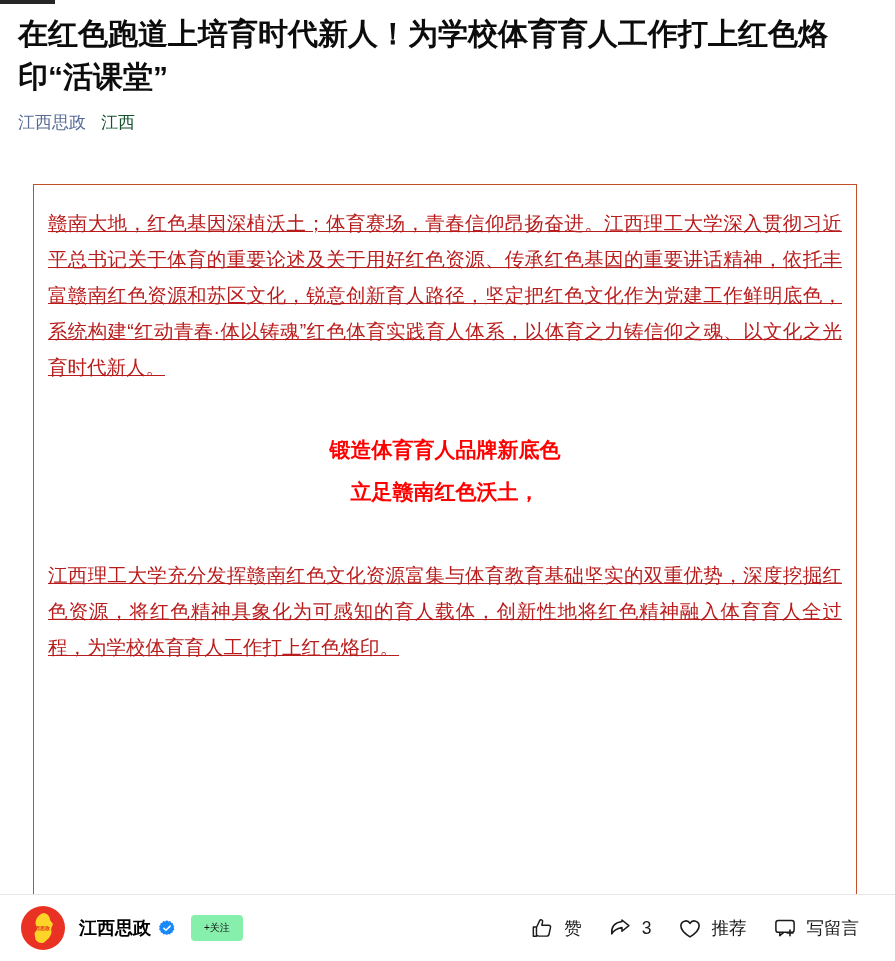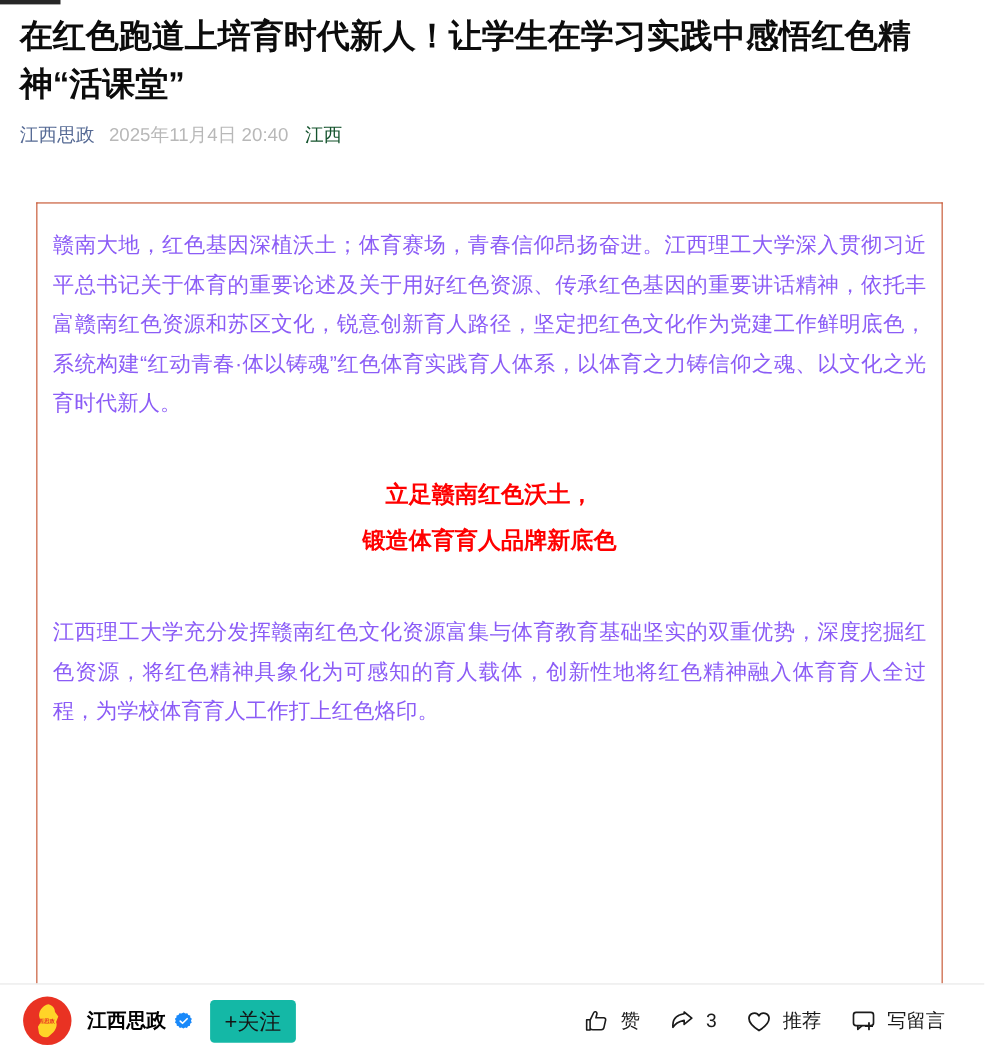--- a/index.html
+++ b/index.html
@@ -48,22 +48,23 @@
     border: 1px solid #c44e28;
     border-bottom: none;
     padding: 20px 14px 0 14px;
     height: 810px;
     overflow: hidden;
   }
   .body-para {
     margin: 0 0 44px 0;
     font-size: 19.5px;
     line-height: 36px;
-    color: #8b5cf6;
+    color: #b91c1c;
     text-align: justify;
+    text-decoration: underline;
   }
   .body-para.tight { margin-bottom: 20px; }
   .red-heading {
     margin: 0 0 44px 0;
     text-align: center;
     font-weight: 700;
     font-size: 21px;
     line-height: 42px;
     color: #ff0000;
   }
@@ -101,25 +102,25 @@
   .account-name {
     margin-left: 14px;
     font-size: 18px;
     font-weight: 700;
     color: #000;
     cursor: pointer;
   }
   .verified-badge { margin-left: 7px; display: inline-flex; }
   .follow-btn {
     margin-left: 15px;
-    background: #14b8a6;
+    background: #86efac;
     border: none;
     border-radius: 4px;
     padding: 6px 13px;
-    font-size: 20px;
+    font-size: 10px;
     color: #151515;
     font-family: inherit;
     cursor: pointer;
   }
   .actions {
     margin-left: auto;
     display: flex;
     align-items: center;
     gap: 25px;
   }
@@ -131,33 +132,32 @@
     font-size: 17.5px;
     color: #1b1b1b;
   }
   .action-item svg { display: block; }
 </style>
 </head>
 <body>
 
 <div class="top-strip"></div>
 
-<h1 class="article-title">在红色跑道上培育时代新人！让学生在学习实践中感悟红色精神“活课堂”</h1>
+<h1 class="article-title">在红色跑道上培育时代新人！为学校体育育人工作打上红色烙印“活课堂”</h1>
 
 <div class="meta-row">
   <span class="meta-source">江西思政</span>
-  <span class="meta-date">2025年11月4日 20:40</span>
   <span class="meta-location">江西</span>
 </div>
 
 <div class="content-box">
   <p class="body-para">赣南大地，红色基因深植沃土；体育赛场，青春信仰昂扬奋进。江西理工大学深入贯彻习近平总书记关于体育的重要论述及关于用好红色资源、传承红色基因的重要讲话精神，依托丰富赣南红色资源和苏区文化，锐意创新育人路径，坚定把红色文化作为党建工作鲜明底色，系统构建“红动青春·体以铸魂”红色体育实践育人体系，以体育之力铸信仰之魂、以文化之光育时代新人。</p>
   <div class="red-heading">
+    <div>锻造体育育人品牌新底色</div>
     <div>立足赣南红色沃土，</div>
-    <div>锻造体育育人品牌新底色</div>
   </div>
   <p class="body-para tight">江西理工大学充分发挥赣南红色文化资源富集与体育教育基础坚实的双重优势，深度挖掘红色资源，将红色精神具象化为可感知的育人载体，创新性地将红色精神融入体育育人全过程，为学校体育育人工作打上红色烙印。</p>
 </div>
 
 <div class="footer-bar">
   <div class="avatar">
     <svg width="44" height="44" viewBox="0 0 44 44">
       <path d="M23 7c4 1 6 4 6 7l3 4-2 5c1.5 3.5-.5 7-2.5 9.5L23 36.5c-3.5 1.5-7-.5-8.5-3l-1-6 2.5-4.5-1.5-5.5c0-5 3.5-9.5 8.5-10.5z" fill="#ffd428"></path>
     </svg>
     <span class="avatar-text">江西思政</span>

